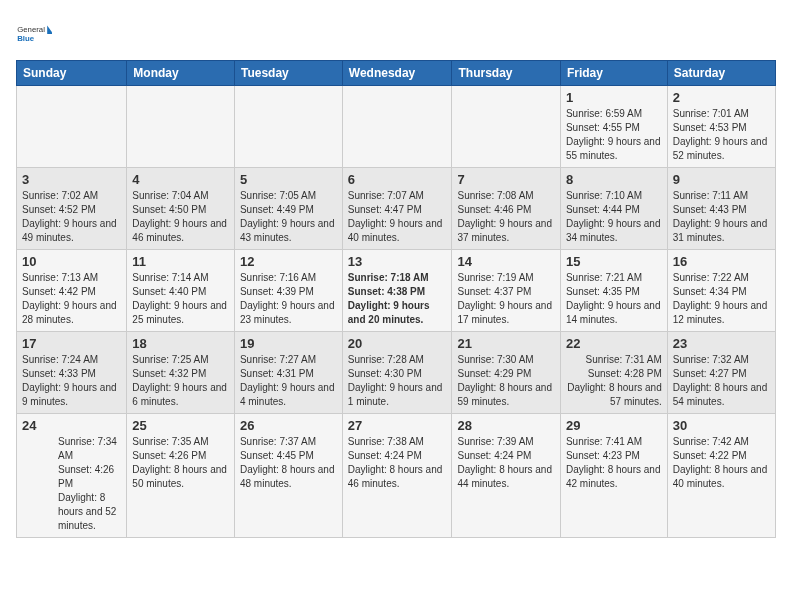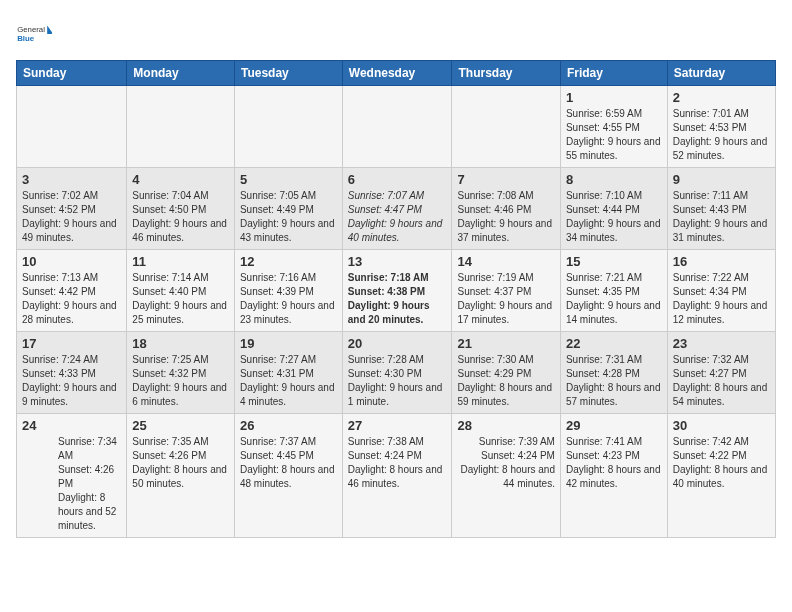--- a/index.html
+++ b/index.html
@@ -131,21 +131,21 @@
 Daylight: 9 hours and 46 minutes.</div>
         </td>
         <td>
           <span class="day-num">5</span>
           <div class="day-info" style="white-space: pre-line;">Sunrise: 7:05 AM
 Sunset: 4:49 PM
 Daylight: 9 hours and 43 minutes.</div>
         </td>
         <td>
           <span class="day-num">6</span>
-          <div class="day-info" style="white-space: pre-line; font-style: italic;">Sunrise: 7:07 AM
+          <div class="day-info" style="white-space: pre-line;">Sunrise: 7:07 AM
 Sunset: 4:47 PM
 Daylight: 9 hours and 40 minutes.</div>
         </td>
         <td>
           <span class="day-num">7</span>
           <div class="day-info" style="white-space: pre-line;">Sunrise: 7:08 AM
 Sunset: 4:46 PM
 Daylight: 9 hours and 37 minutes.</div>
         </td>
         <td>
@@ -231,21 +231,21 @@
 Daylight: 9 hours and 1 minute.</div>
         </td>
         <td>
           <span class="day-num">21</span>
           <div class="day-info" style="white-space: pre-line;">Sunrise: 7:30 AM
 Sunset: 4:29 PM
 Daylight: 8 hours and 59 minutes.</div>
         </td>
         <td>
           <span class="day-num">22</span>
-          <div class="day-info" style="white-space: pre-line;">Sunrise: 7:31 AM
+          <div class="day-info" style="white-space: pre-line; text-align: right;">Sunrise: 7:31 AM
 Sunset: 4:28 PM
 Daylight: 8 hours and 57 minutes.</div>
         </td>
         <td>
           <span class="day-num">23</span>
           <div class="day-info" style="white-space: pre-line;">Sunrise: 7:32 AM
 Sunset: 4:27 PM
 Daylight: 8 hours and 54 minutes.</div>
         </td>
       </tr>
@@ -269,21 +269,21 @@
 Daylight: 8 hours and 48 minutes.</div>
         </td>
         <td>
           <span class="day-num">27</span>
           <div class="day-info" style="white-space: pre-line;">Sunrise: 7:38 AM
 Sunset: 4:24 PM
 Daylight: 8 hours and 46 minutes.</div>
         </td>
         <td>
           <span class="day-num">28</span>
-          <div class="day-info" style="white-space: pre-line; text-align: right;">Sunrise: 7:39 AM
+          <div class="day-info" style="white-space: pre-line;">Sunrise: 7:39 AM
 Sunset: 4:24 PM
 Daylight: 8 hours and 44 minutes.</div>
         </td>
         <td>
           <span class="day-num">29</span>
           <div class="day-info" style="white-space: pre-line;">Sunrise: 7:41 AM
 Sunset: 4:23 PM
 Daylight: 8 hours and 42 minutes.</div>
         </td>
         <td>

